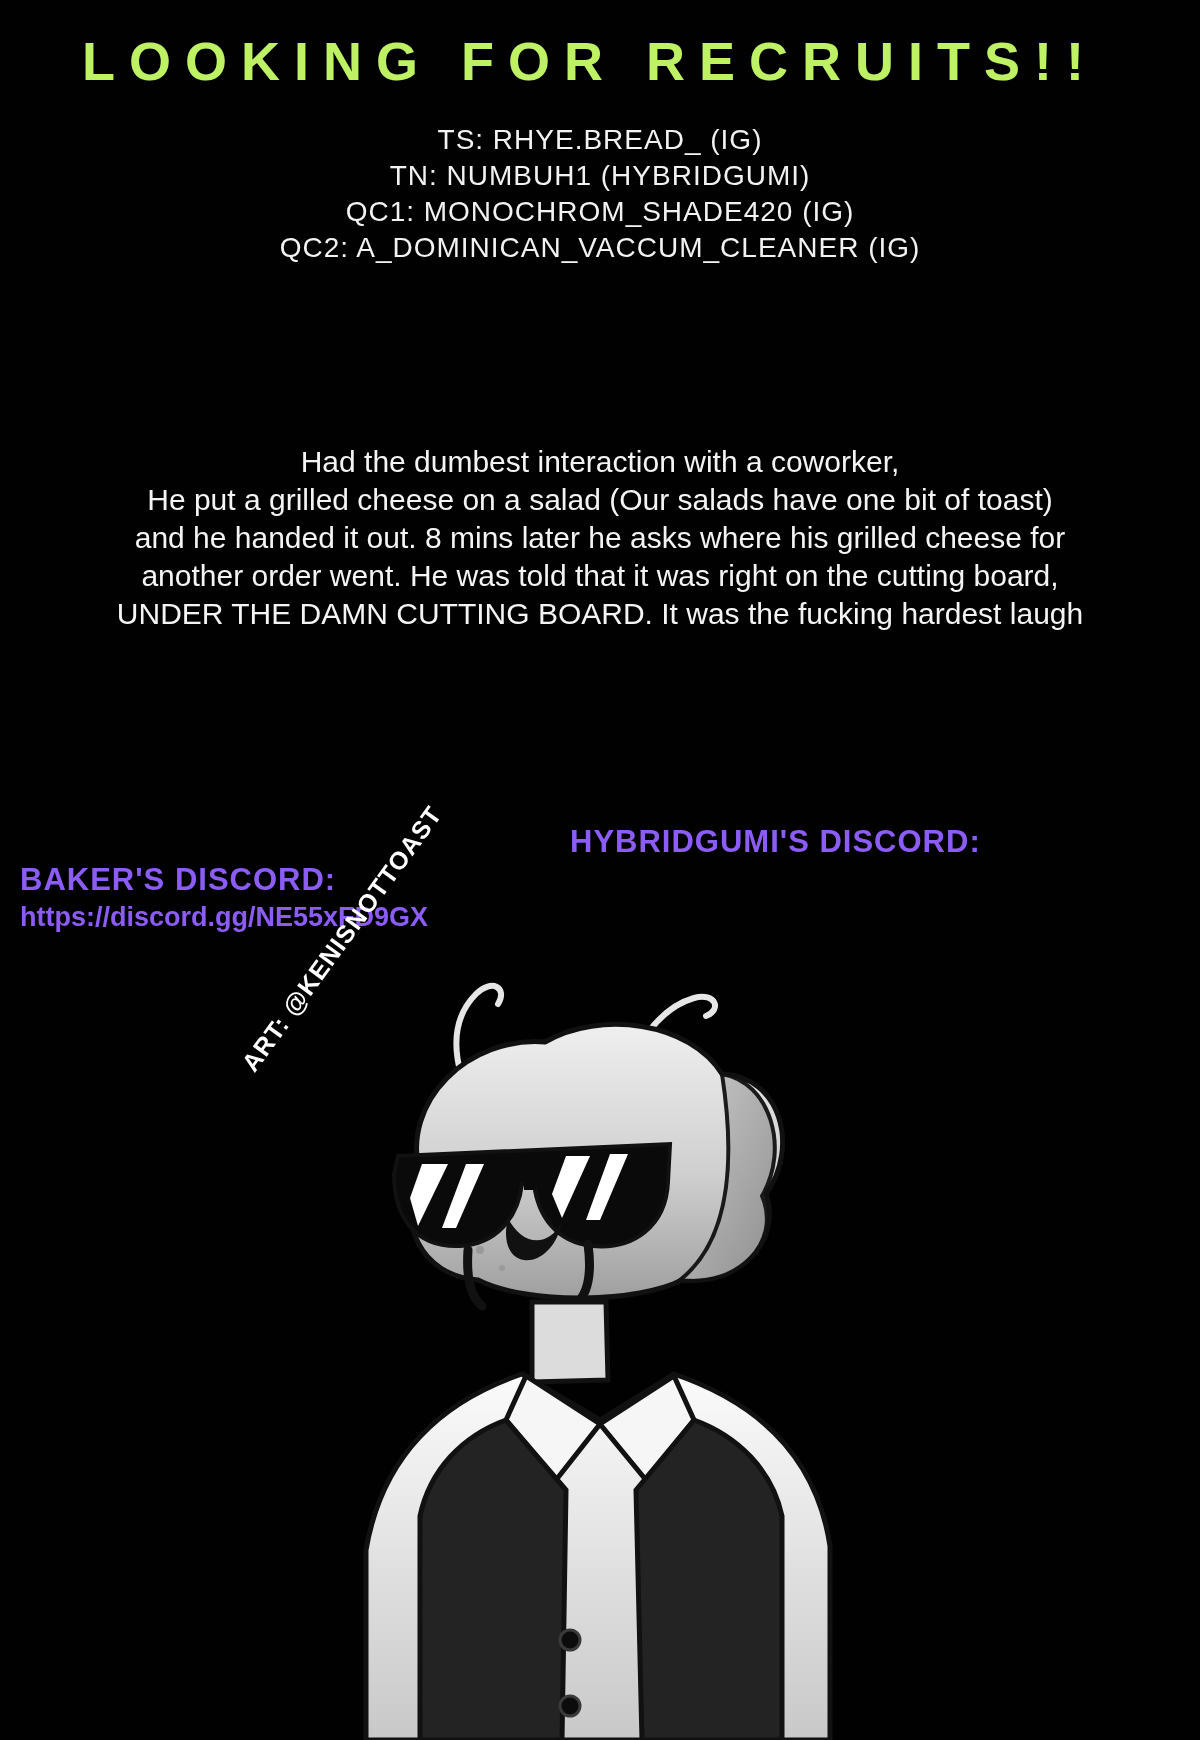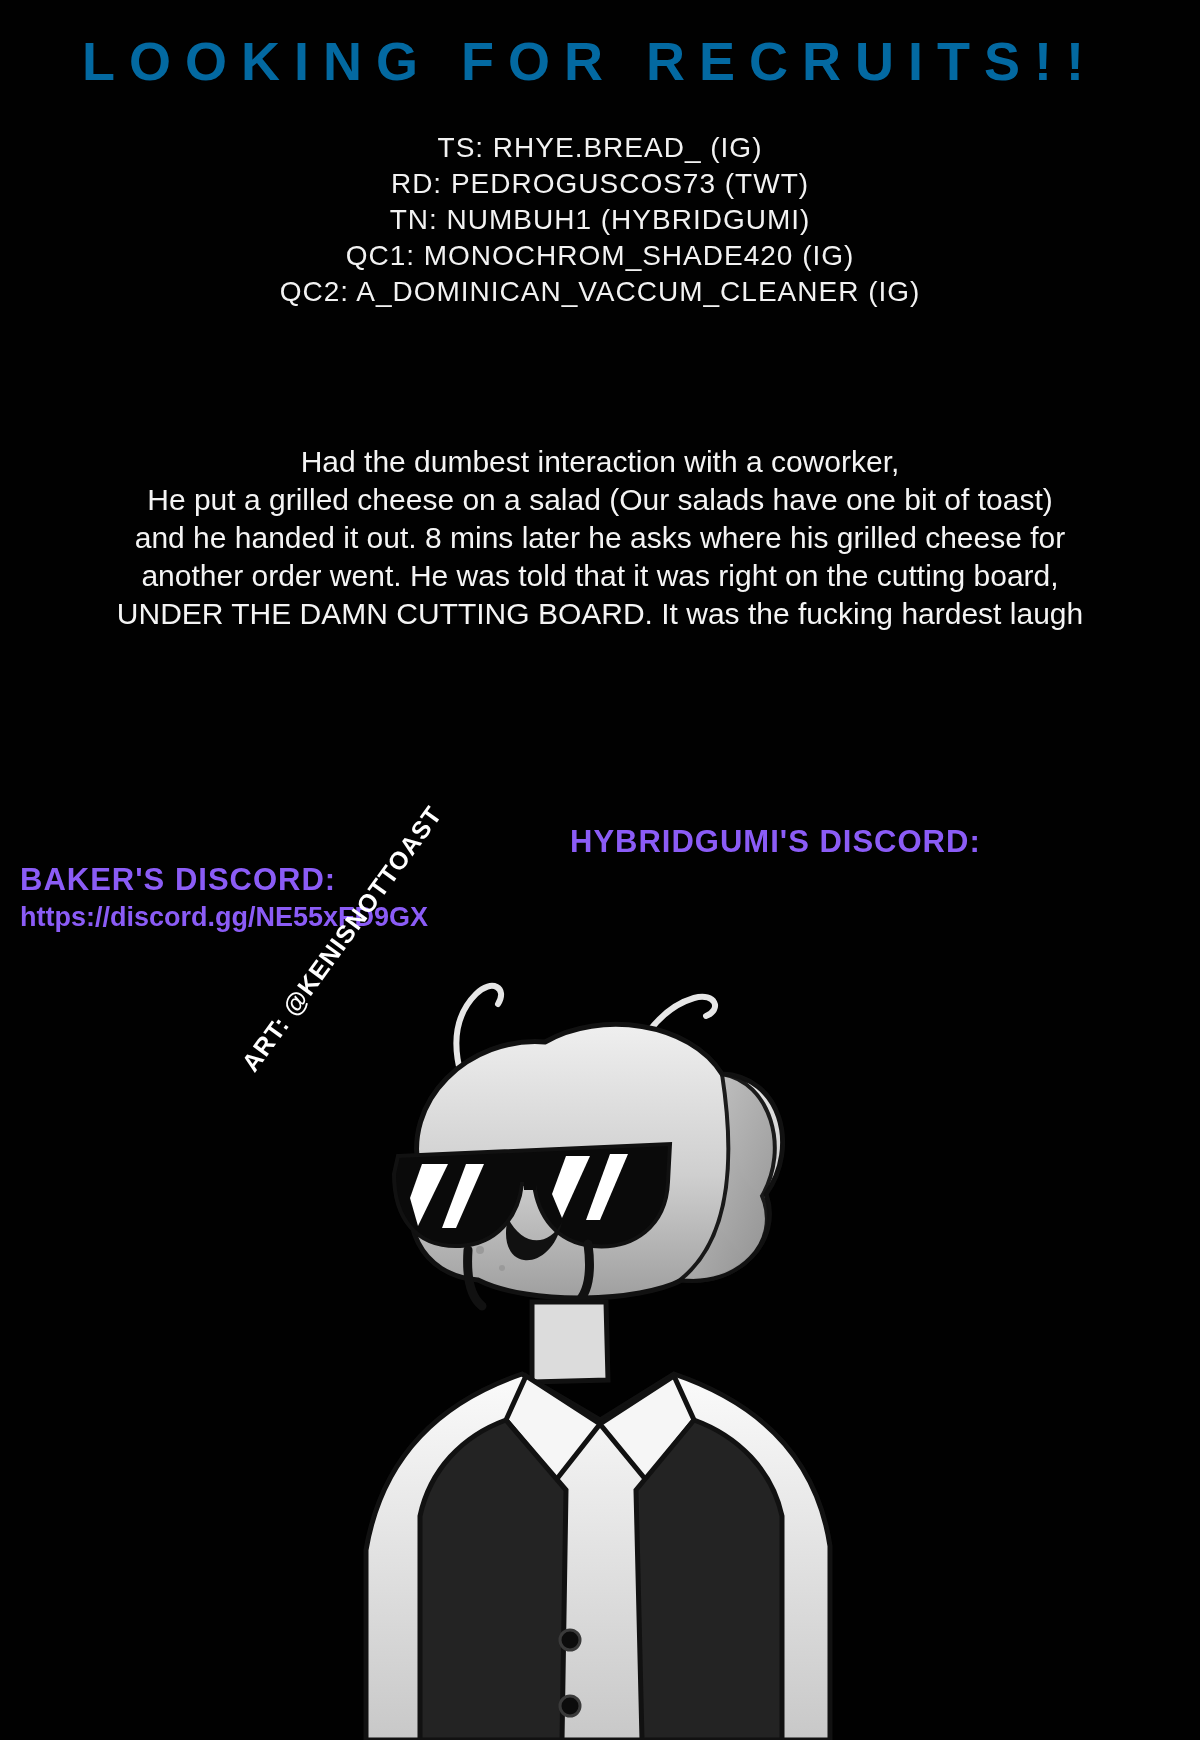--- a/index.html
+++ b/index.html
@@ -25,35 +25,34 @@
   
   .headline {
     position: absolute;
     top: 30px;
     left: 0;
     width: 1180px;
     text-align: center;
     font-size: 54px;
     font-weight: 700;
     letter-spacing: 14px;
-    color: #0369a1;
+    color: #bef264;
     white-space: nowrap;
   }
 
   .credits {
     position: absolute;
     top: 122px;
     left: 0;
     width: 1200px;
     text-align: center;
     font-size: 28px;
     line-height: 36px;
     letter-spacing: 1px;
     color: #f2f2f2;
-    margin-top: 8px;
   }
   .credits div { white-space: nowrap; }
 
   
   .story {
     position: absolute;
     top: 443px;
     left: 50px;
     width: 1100px;
     text-align: center;
@@ -111,21 +110,20 @@
 </style>
 </head>
 <body>
 
 <div class="page">
 
   <div class="headline">LOOKING FOR RECRUITS!!</div>
 
   <div class="credits">
     <div>TS: RHYE.BREAD_ (IG)</div>
-    <div>RD: PEDROGUSCOS73 (TWT)</div>
     <div>TN: NUMBUH1 (HYBRIDGUMI)</div>
     <div>QC1: MONOCHROM_SHADE420 (IG)</div>
     <div>QC2: A_DOMINICAN_VACCUM_CLEANER (IG)</div>
   </div>
 
   <div class="story">
     <div>Had the dumbest interaction with a coworker,</div>
     <div>He put a grilled cheese on a salad (Our salads have one bit of toast)</div>
     <div>and he handed it out. 8 mins later he asks where his grilled cheese for</div>
     <div>another order went. He was told that it was right on the cutting board,</div>

